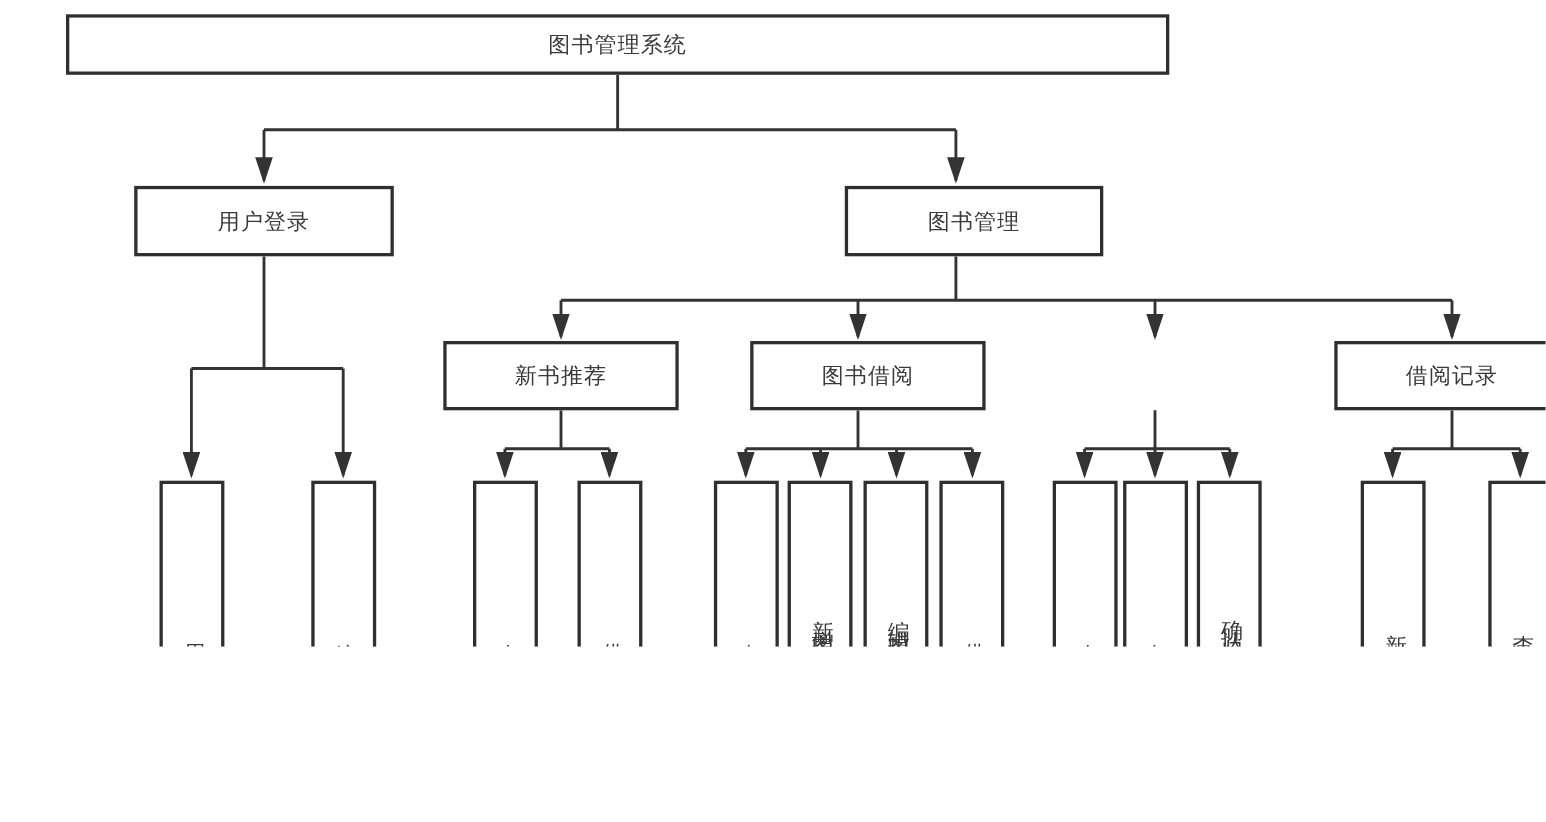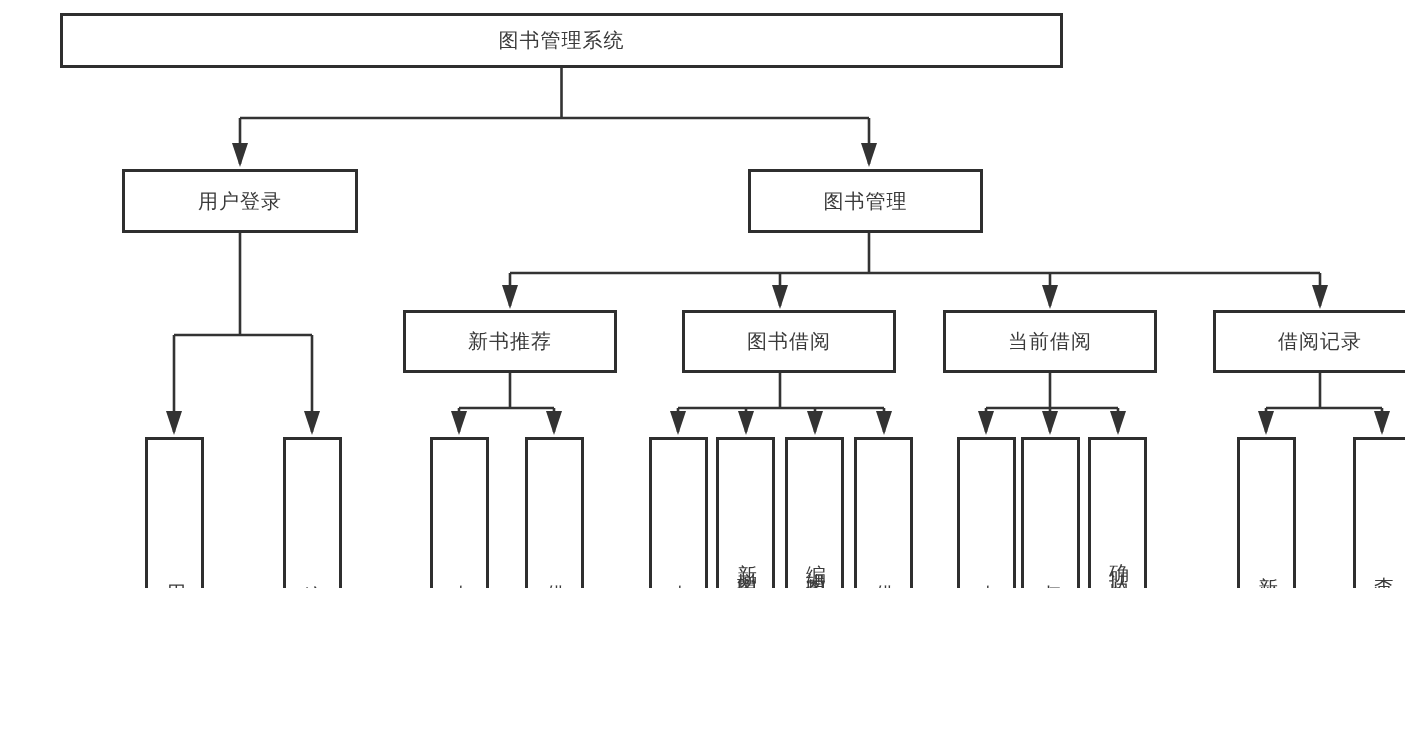--- a/index.html
+++ b/index.html
@@ -34,21 +34,21 @@
     writing-mode: vertical-rl;
     text-orientation: mixed;
     line-height:1;
     letter-spacing:0.42em;
     white-space:normal;
   }
   
   .b-root { left:20px;  top:13px;  width:1003px; height:55px; }
   
   .b-login { left:82px;  top:169px; width:236px; height:64px; }
-  .b-mgmt  { left:708px; top:169px; width:235px; height:64px; }
+  .b-mgmt  { left:728px; top:169px; width:235px; height:64px; }
   
   .b-l3 { top:310px; width:214px; height:63px; }
   .b-rec  { left:363px; }
   .b-bor  { left:642px; }
   .b-cur  { left:903px; }
   .b-his  { left:1173px; }
   
   .leaf { top:437px; width:59px; height:298px; }
   .x-a1 { left:105px; }  .x-a2 { left:243px; }
   .x-b1 { left:390px; }  .x-b2 { left:485px; }
@@ -122,23 +122,20 @@
   <div class="box b-mgmt">
     <span class="lbl">图书管理</span>
   </div>
 
   <div class="box b-l3 b-rec">
     <span class="lbl">新书推荐</span>
   </div>
   <div class="box b-l3 b-bor">
     <span class="lbl">图书借阅</span>
   </div>
-  <div class="box b-l3 b-cur">
-    <span class="lbl">当前借阅</span>
-  </div>
   <div class="box b-l3 b-his">
     <span class="lbl">借阅记录</span>
   </div>
 
   <div class="box v leaf x-a1">
     <span class="lbl">用户登录</span>
   </div>
   <div class="box v leaf x-a2">
     <span class="lbl">注销登录</span>
   </div>

